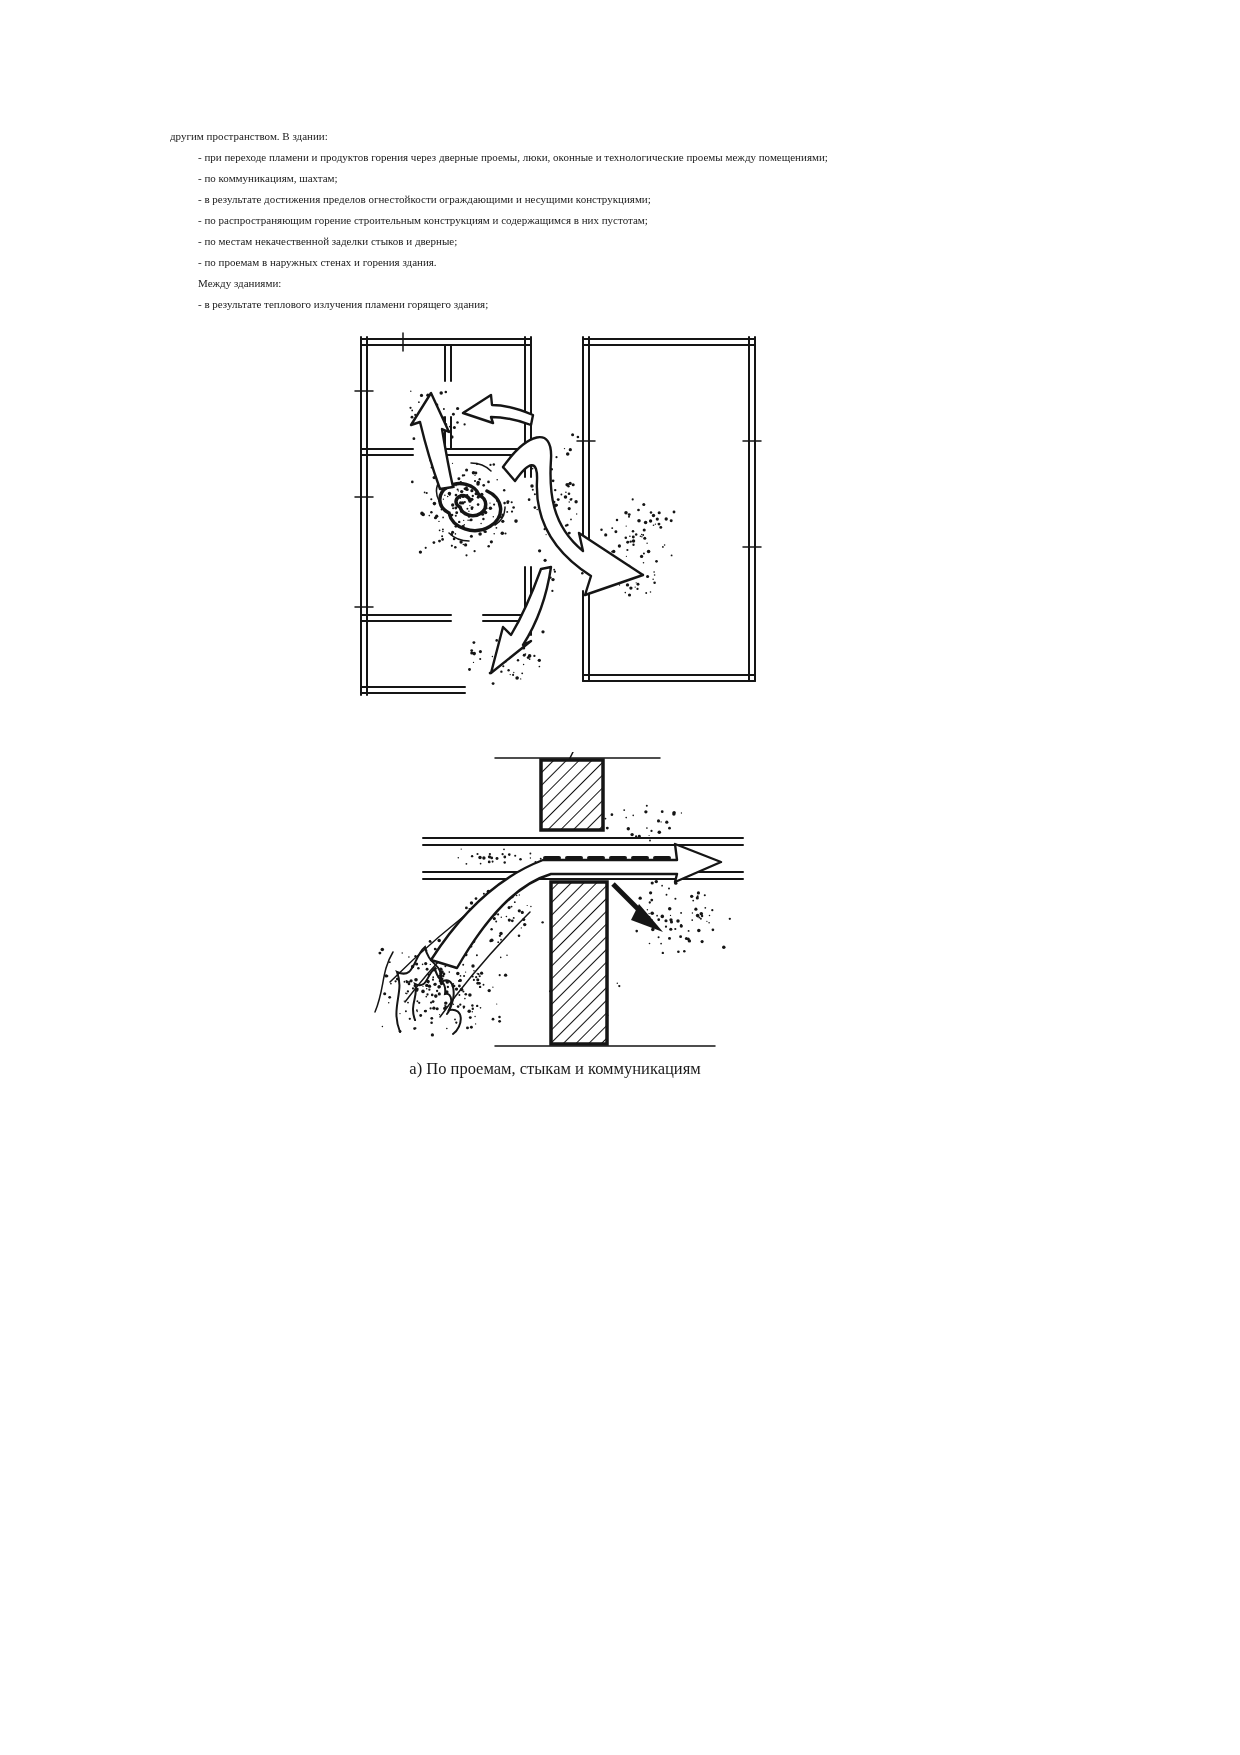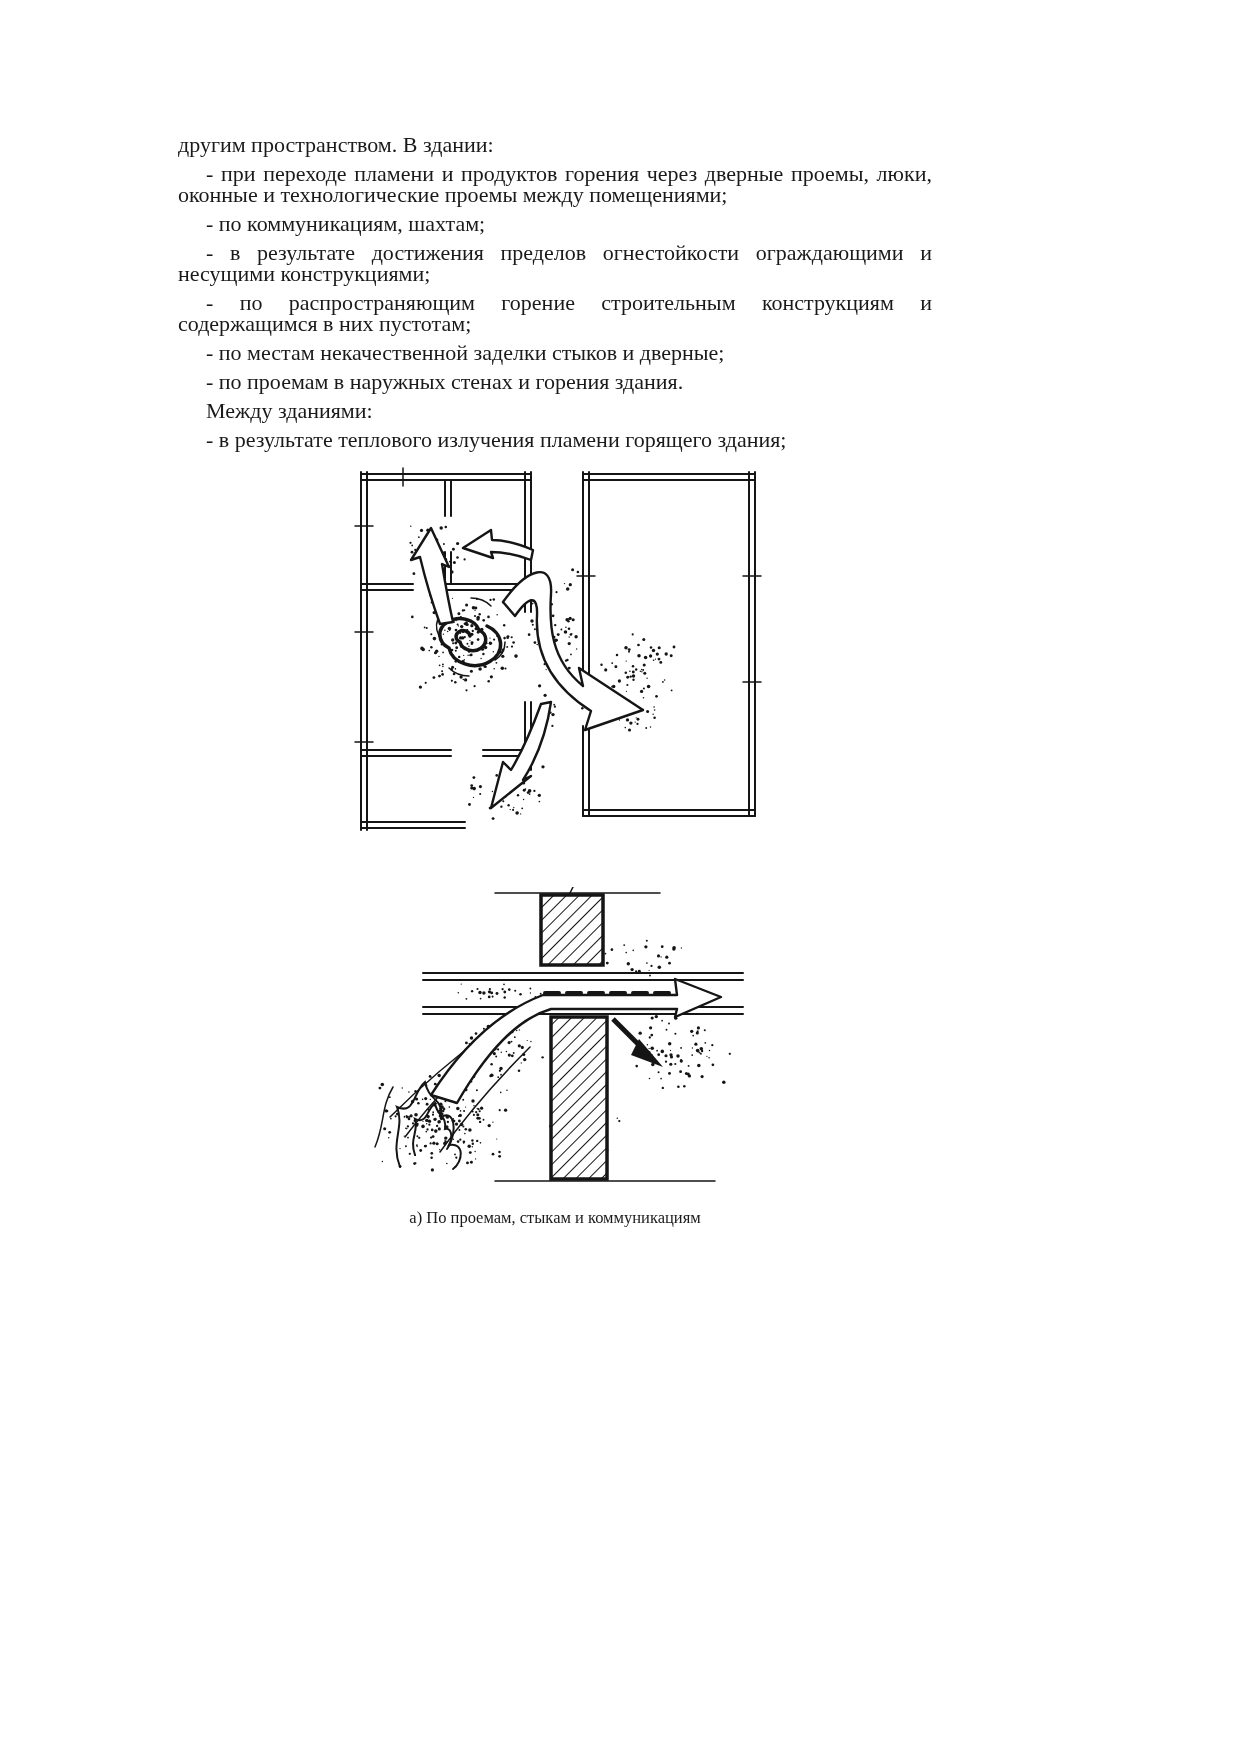--- a/index.html
+++ b/index.html
@@ -12,36 +12,36 @@
     color:#1a1a1a;
     overflow:hidden;
   }
   .content{
     position:absolute;
     left:170px;
     top:126px;
     width:770px;
   }
   .content p{
-    margin:8px;
-    font-size:22px;
+    margin:0;
+    font-size:11px;
     line-height:21px;
     text-align:justify;
   }
   .content p.indent{ text-indent:28px;font-family:Liberation Serif, serif; }
   .figure{
     width:420px;
     margin:0 auto;
     text-align:center;
   }
   .figure svg{ display:block; }
   #figure-floor-plan{ margin-top:14px; }
   #figure-section{ margin-top:33px; }
   .caption{
-    margin-top:20px;
+    margin-top:6px;
     font-size:16.5px;
     line-height:21px;
     text-align:center;
   }
   
   .sk{ stroke:#151515; fill:none; stroke-linecap:round; }
   .wall{ stroke-width:2; }
   .arrow{ fill:#ffffff; stroke:#151515; stroke-width:2.4; stroke-linejoin:round; }
   .thin{ stroke-width:1.5; }
 </style>

